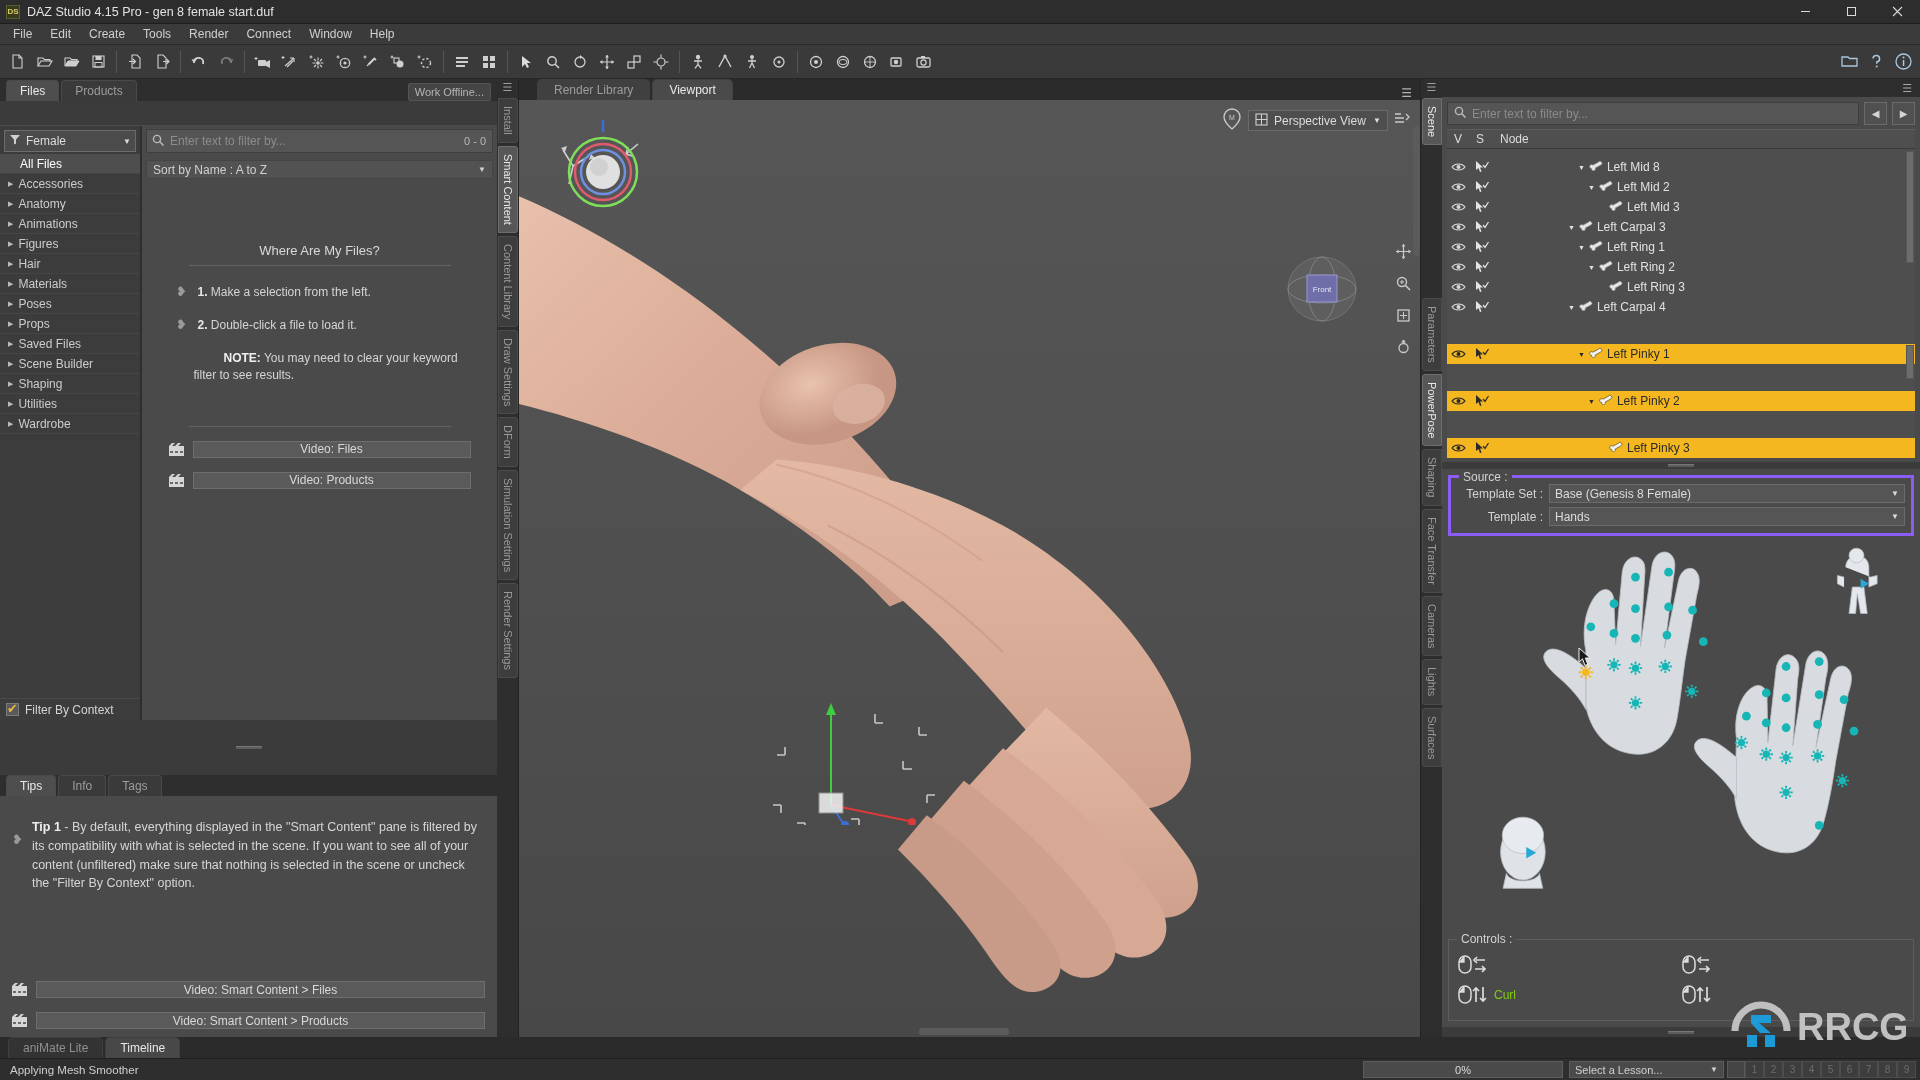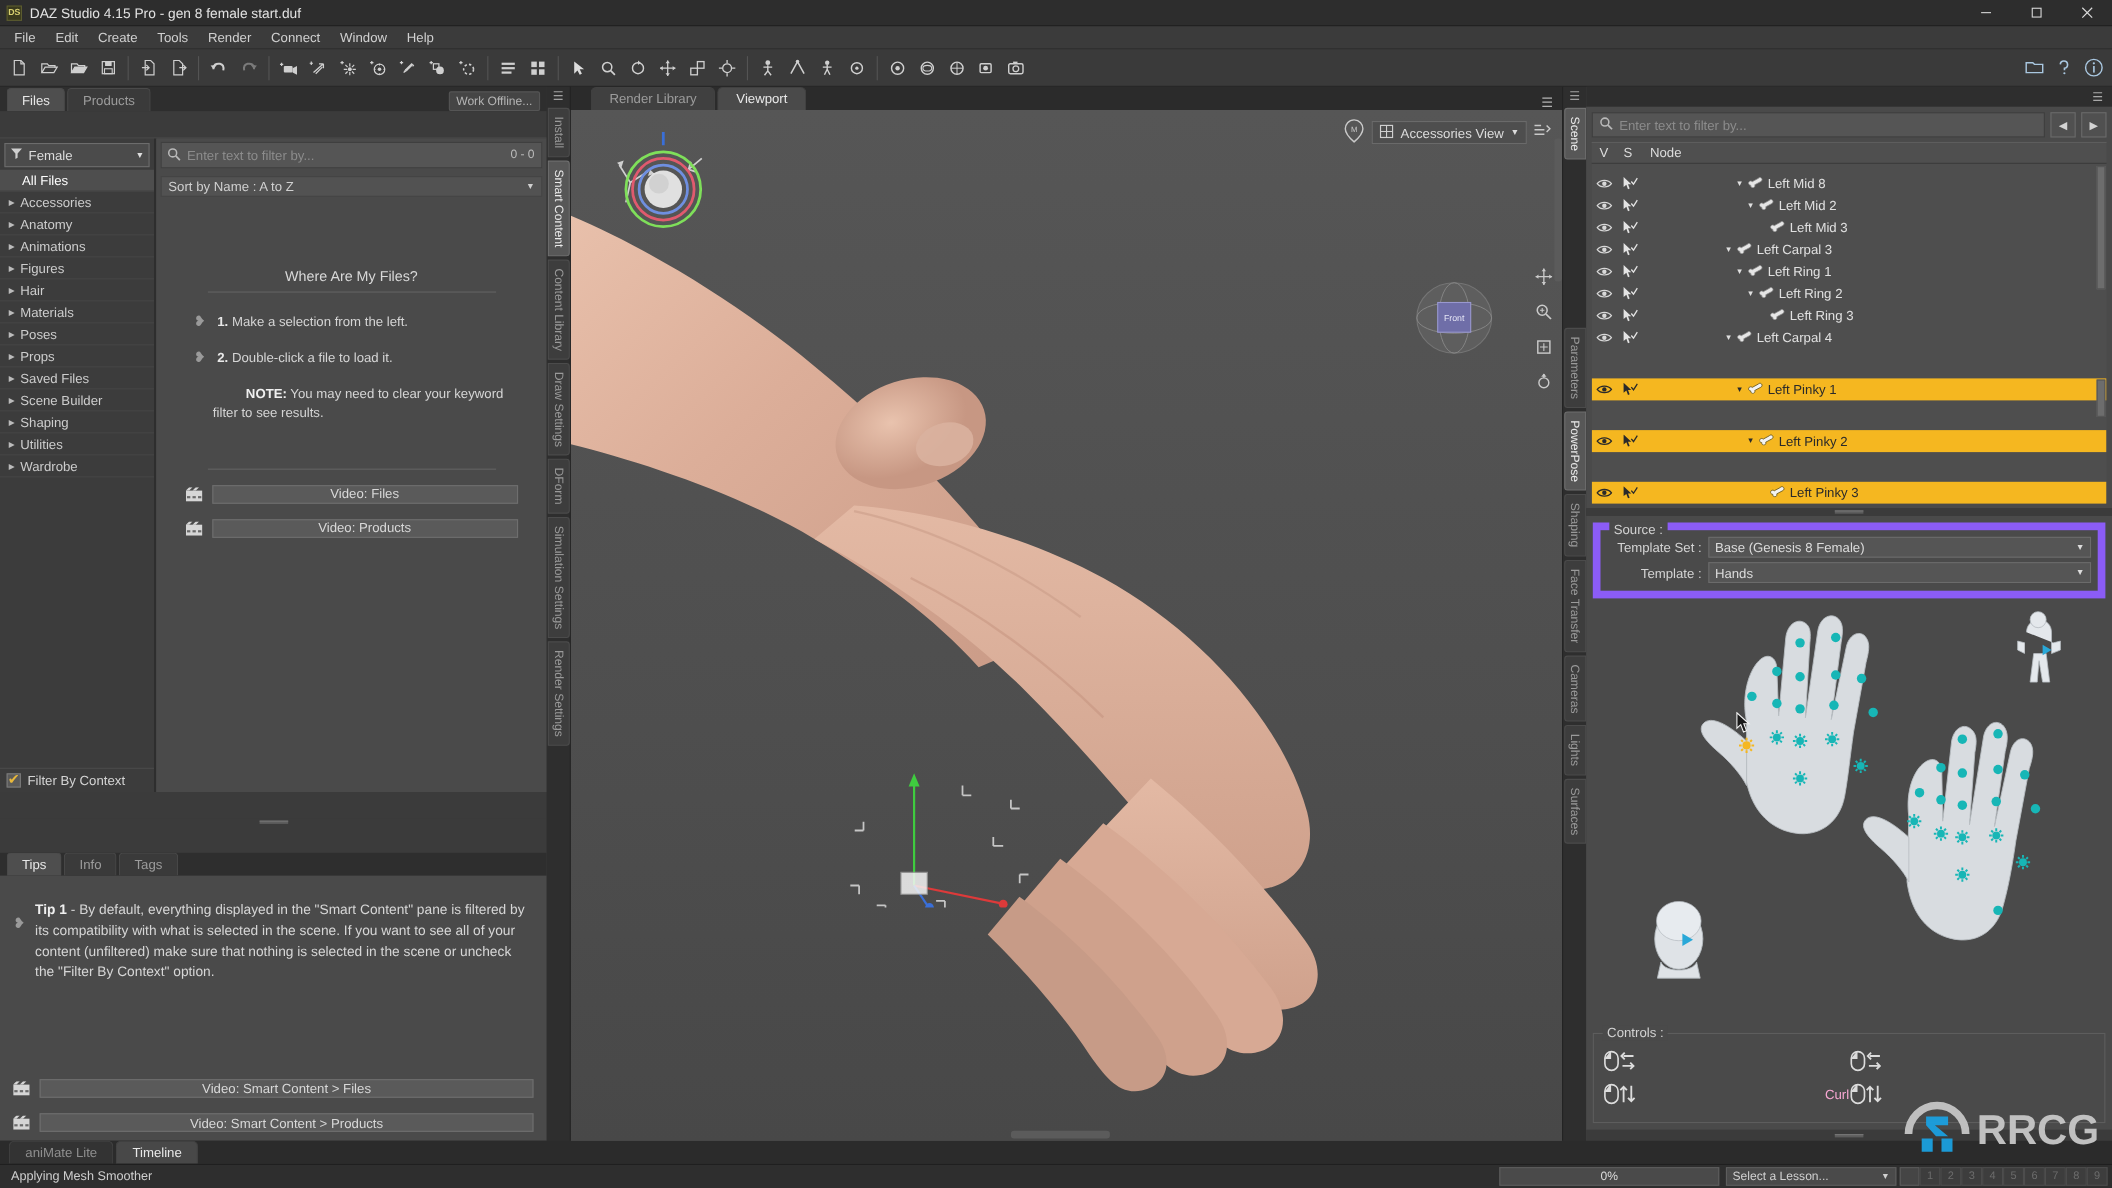--- a/index.html
+++ b/index.html
@@ -223,39 +223,39 @@
   .t-label { display:flex; align-items:center; gap:4px; }
   .t-tri { font-size:7px; }
   .tree-scroll { position:absolute; right:1px; top:2px; width:8px; height:112px; background:#6d6d6d; border:1px solid #565656;}
   .tree-scroll.b { top:196px; height:34px;}
 
   .rd-split { height:7px; background:#3b3b3b; display:flex; align-items:center; justify-content:center; flex:0 0 7px;}
   .rd-split .grip { width:26px; height:3px; background:#5d5d5d; border-top:1px solid #777;}
 
   .rd-bottom { flex:1; background:#4a4a4a; display:flex; flex-direction:column; min-height:0; }
   .grp {
-    border:7px solid #8b5cf6; margin:6px 6px 0 6px; padding:6px 6px 7px 6px; position:relative;
+    border:3px solid #8b5cf6; margin:6px 6px 0 6px; padding:6px 6px 7px 6px; position:relative;
   }
   .grp-title {
     position:absolute; top:-8px; left:8px; background:#4a4a4a; padding:0 4px;
     font-size:12px; color:#d2d2d2;
   }
   .frow { display:flex; align-items:center; gap:6px; margin-bottom:4px; }
   .flabel { font-size:12px; color:#d4d4d4; text-align:right; width:86px; }
   .fcombo {
     flex:1; height:19px; background:#555; border:1px solid #6b6b6b; display:flex; align-items:center;
     padding:0 5px; font-size:12px; color:#dcdcdc;
   }
   .fcombo .arrow { margin-left:auto; font-size:8px; }
 
   .pp-canvas { flex:1; position:relative; margin:8px 6px 0 6px; min-height:0; overflow:hidden; }
 
   .ctrls { margin:6px; border:1px solid #5d5d5d; padding:10px 8px 10px 8px; position:relative; height:82px;}
   .ctrl-grid { display:grid; grid-template-columns:1fr 1fr; grid-template-rows:1fr 1fr; height:100%; }
-  .ctrl-cell { display:flex; align-items:center; gap:7px; color:#f9a8d4; font-size:12px;justify-content:space-between; }
+  .ctrl-cell { display:flex; align-items:center; gap:7px; color:#84cc16; font-size:12px; }
 
   .rd-foot { height:10px; background:#3b3b3b; display:flex; align-items:center; justify-content:center; flex:0 0 10px;}
   .rd-foot .grip { width:26px; height:3px; background:#5d5d5d; border-top:1px solid #777;}
 
   
   .bottom-tabs { height:21px; background:#2b2b2b; display:flex; align-items:flex-end; padding-left:8px; flex:0 0 21px; }
   .btab {
     padding:3px 14px; font-size:12px; color:#8f8f8f; background:#333;
     border:1px solid #404040; border-bottom:none; border-radius:5px 5px 0 0; margin-right:2px;
   }
@@ -835,21 +835,21 @@
                 <text x="10" y="12" font-size="7" fill="#c9c9c9" text-anchor="middle" font-family="Liberation Sans">M</text>
               </svg>
           </span>
           <div class="persp-combo">
             <span>
               <svg width="13" height="13" viewBox="0 0 13 13">
                   <rect x="1" y="1" width="11" height="11" fill="none" stroke="#cfcfcf" stroke-width="1.1"></rect>
                   <path d="M1 6.5 h11 M6.5 1 v11" stroke="#cfcfcf" stroke-width="1"></path>
                 </svg>
             </span>
-            <span>Accessories View</span>
+            <span>Perspective View</span>
             <span class="arrow">▼</span>
           </div>
           <span>
             <svg width="16" height="15" viewBox="0 0 16 15">
                 <path d="M1 2 h6 M1 6 h9 M1 10 h9" stroke="#c9c9c9" stroke-width="1.4"></path>
                 <path d="M12 2 l3 3 l-3 3" fill="none" stroke="#c9c9c9" stroke-width="1.3"></path>
               </svg>
           </span>
         </div>
 

